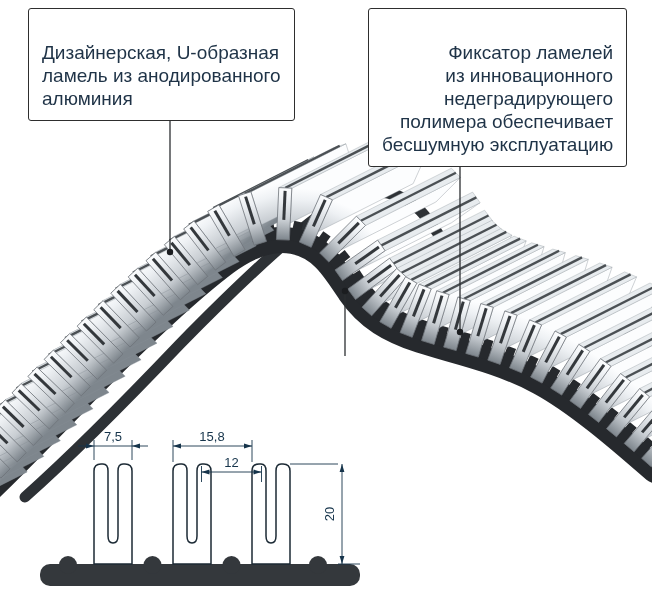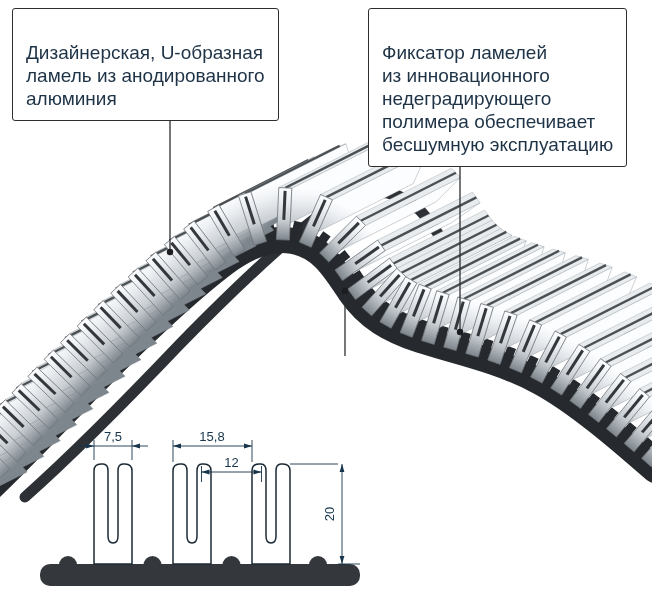--- a/index.html
+++ b/index.html
@@ -8,22 +8,22 @@
     font-family:"Liberation Sans","DejaVu Sans",sans-serif;
   }
   #hero{position:absolute;left:0;top:0;z-index:1;}
   #tech{position:absolute;left:28px;top:426px;z-index:2;}
   .callout{
     position:absolute;z-index:3;background:#ffffff;
     border:1px solid #2e2e2e;border-radius:3px;
     padding:9px 13px 10px;font-size:19px;line-height:23px;
     color:#1f3347;white-space:pre-line;
   }
-  #callout-lamella{left:12px;top:8px;}
-  #callout-fixator{left:368px;top:8px;}
+  #callout-lamella{left:28px;top:8px;}
+  #callout-fixator{left:368px;top:8px;text-align:right;}
   #callout-endcap{left:210px;top:356px;}
 </style>
 </head>
 <body>
 
 <div id="stage">
 
   <svg id="hero" width="652" height="600" viewBox="0 0 652 600">
     <defs id="hero-defs">
         <linearGradient id="lg0" gradientUnits="userSpaceOnUse" x1="-61.1" y1="537.0" x2="-96.0" y2="498.4">

